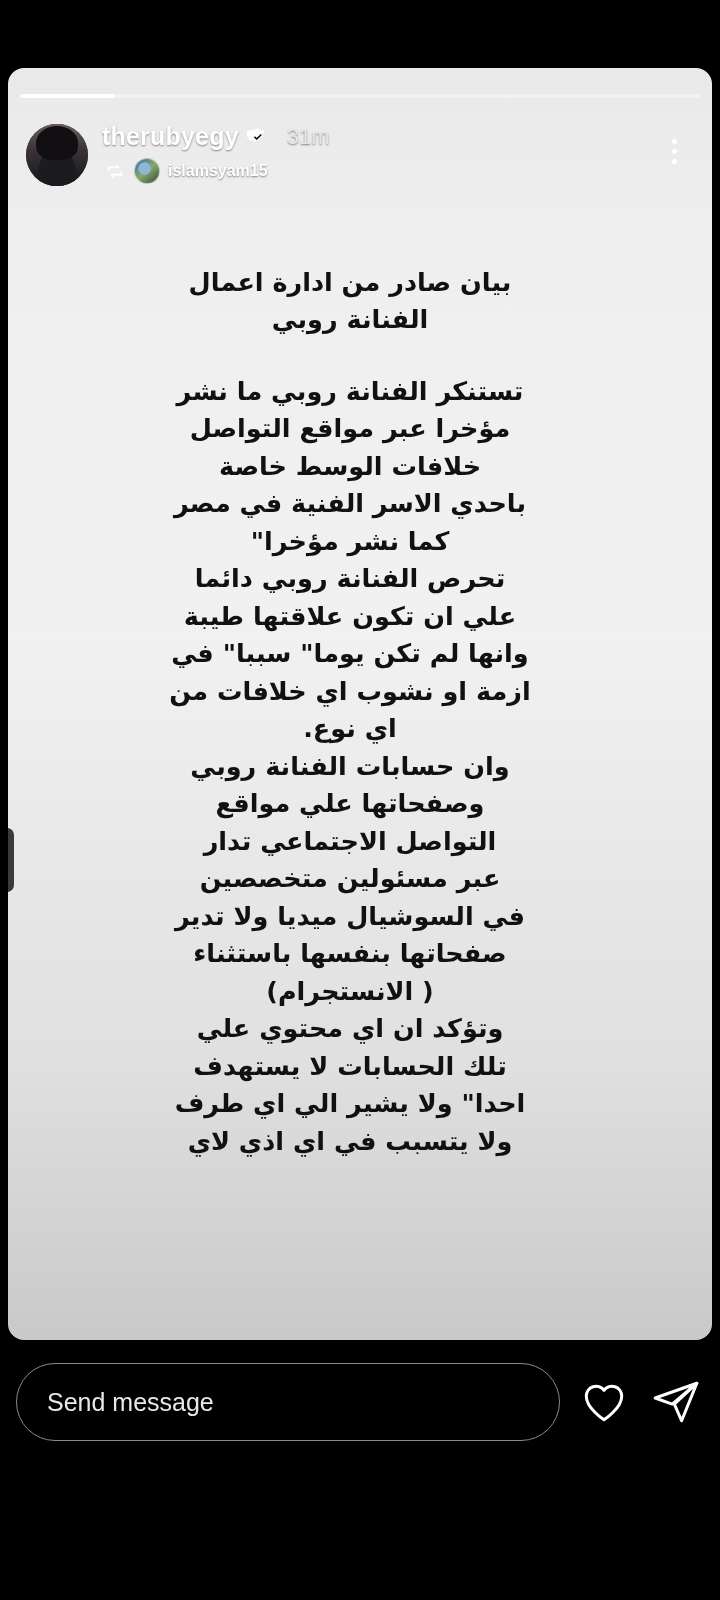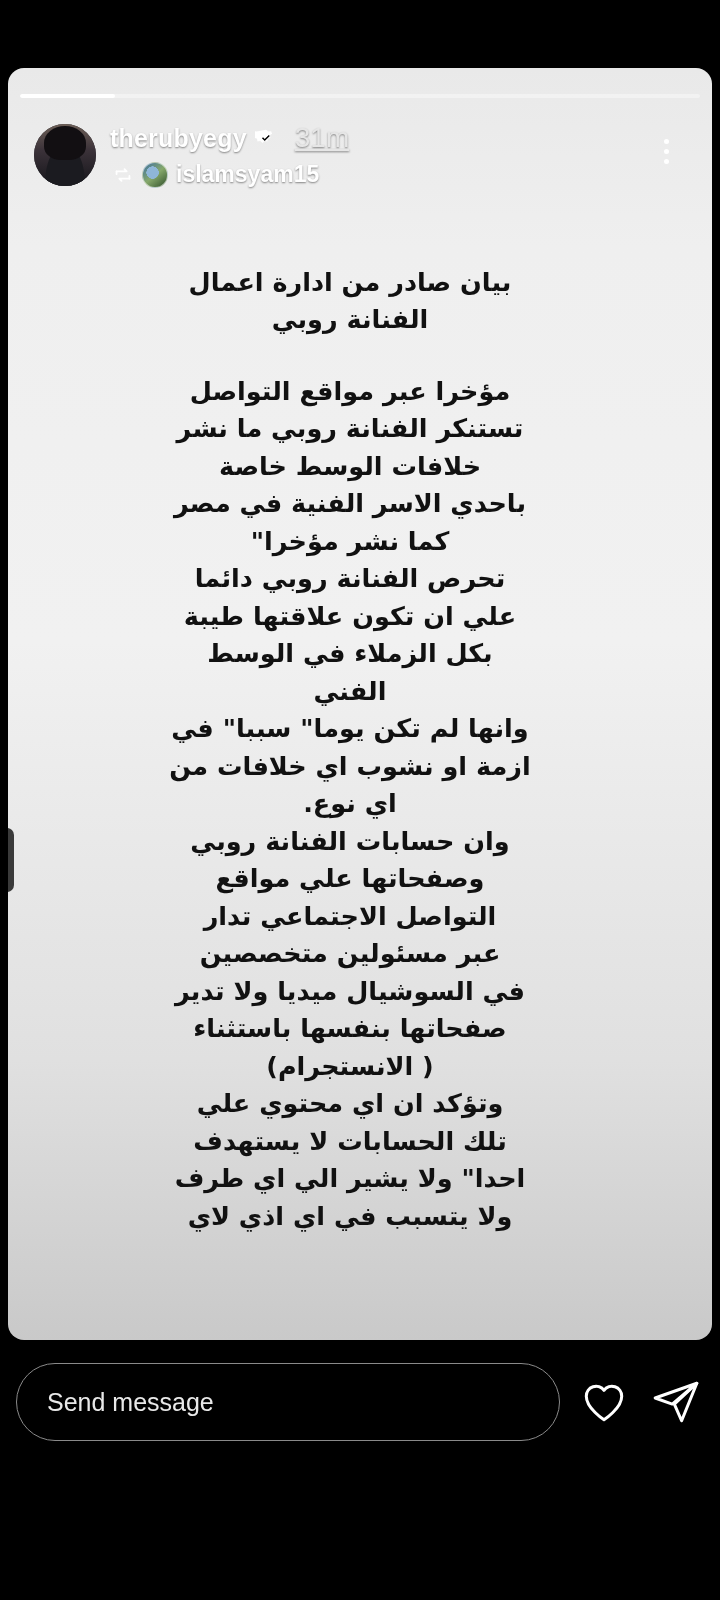--- a/index.html
+++ b/index.html
@@ -52,21 +52,21 @@
     width: 14%;
   }
 
   
   .story-header {
     position: absolute;
     top: 48px;
     left: 0;
     right: 0;
     height: 92px;
-    padding: 0 26px;
+    padding: 0 18px;
     display: flex;
     align-items: flex-start;
   }
 
   .avatar-wrap {
     width: 62px;
     height: 62px;
     border-radius: 50%;
     overflow: hidden;
     flex: 0 0 auto;
@@ -106,24 +106,23 @@
     font-weight: bold;
     letter-spacing: .2px;
     text-shadow: 0 1px 2px rgba(0,0,0,.45);
   }
   .verified {
     width: 22px; height: 22px;
     flex: 0 0 auto;
   }
   .timestamp {
     color: #e6e6e6;
-    font-size: 28px;
+    font-size: 22px;
     margin-left: 10px;
     text-shadow: 0 1px 2px rgba(0,0,0,.45);
-    text-decoration: underline;
   }
 
   .line2 {
     display: flex;
     align-items: center;
     gap: 8px;
     margin-top: 7px;
     margin-left: 2px;
   }
   .repost-icon { width: 22px; height: 22px; flex:0 0 auto; }
@@ -131,21 +130,21 @@
     width: 26px; height: 26px;
     border-radius: 50%;
     flex: 0 0 auto;
     background:
       radial-gradient(circle at 40% 40%, #8fb6d8 0 30%, rgba(0,0,0,0) 31%),
       linear-gradient(140deg, #3d6fa2 0%, #86a86b 50%, #2f4f2a 100%);
     border: 1px solid rgba(255,255,255,.55);
   }
   .reposter {
     color: #ffffff;
-    font-size: 23px;
+    font-size: 16px;
     font-weight: bold;
     text-shadow: 0 1px 2px rgba(0,0,0,.45);
   }
 
   .more-btn {
     width: 40px;
     height: 46px;
     display: flex;
     flex-direction: column;
     align-items: center;
@@ -284,28 +283,27 @@
           <span></span>
       </div>
     </div>
 
     <div class="peek-left"></div>
 
     <div class="statement">
       <p>بيان صادر من ادارة اعمال</p>
       <p>الفنانة روبي</p>
       <div class="gap"></div>
+      <p>تستنكر الفنانة روبي ما نشر</p>
       <p>مؤخرا عبر مواقع التواصل</p>
-      <p>تستنكر الفنانة روبي ما نشر</p>
       <p>خلافات الوسط خاصة</p>
       <p>باحدي الاسر الفنية في مصر</p>
       <p>كما نشر مؤخرا"</p>
       <p>تحرص الفنانة روبي دائما</p>
       <p>علي ان تكون علاقتها طيبة</p>
-      <p>بكل الزملاء في الوسط الفني</p>
       <p>وانها لم تكن يوما" سببا" في</p>
       <p>ازمة او نشوب اي خلافات من</p>
       <p>اي نوع.</p>
       <p>وان حسابات الفنانة روبي</p>
       <p>وصفحاتها علي مواقع</p>
       <p>التواصل الاجتماعي تدار</p>
       <p>عبر مسئولين متخصصين</p>
       <p>في السوشيال ميديا ولا تدير</p>
       <p>صفحاتها بنفسها باستثناء</p>
       <p>( الانستجرام)</p>

